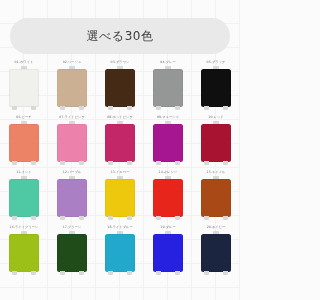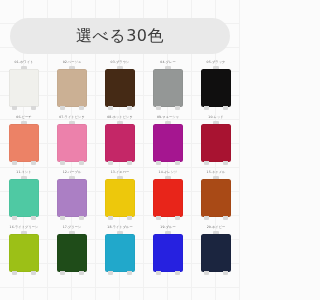--- a/index.html
+++ b/index.html
@@ -34,21 +34,21 @@
     top: 18px;
     width: 220px;
     height: 36px;
     background: #e9e9e9;
     border-radius: 18px;
     display: flex;
     align-items: center;
     justify-content: center;
   }
   .header-title {
-    font-size: 16px;
+    font-size: 12px;
     color: #3c3c3c;
     letter-spacing: 0.5px;
     line-height: 1;
     white-space: nowrap;
     font-weight: 400;
   }
 
   
   .grid {
     position: absolute;

